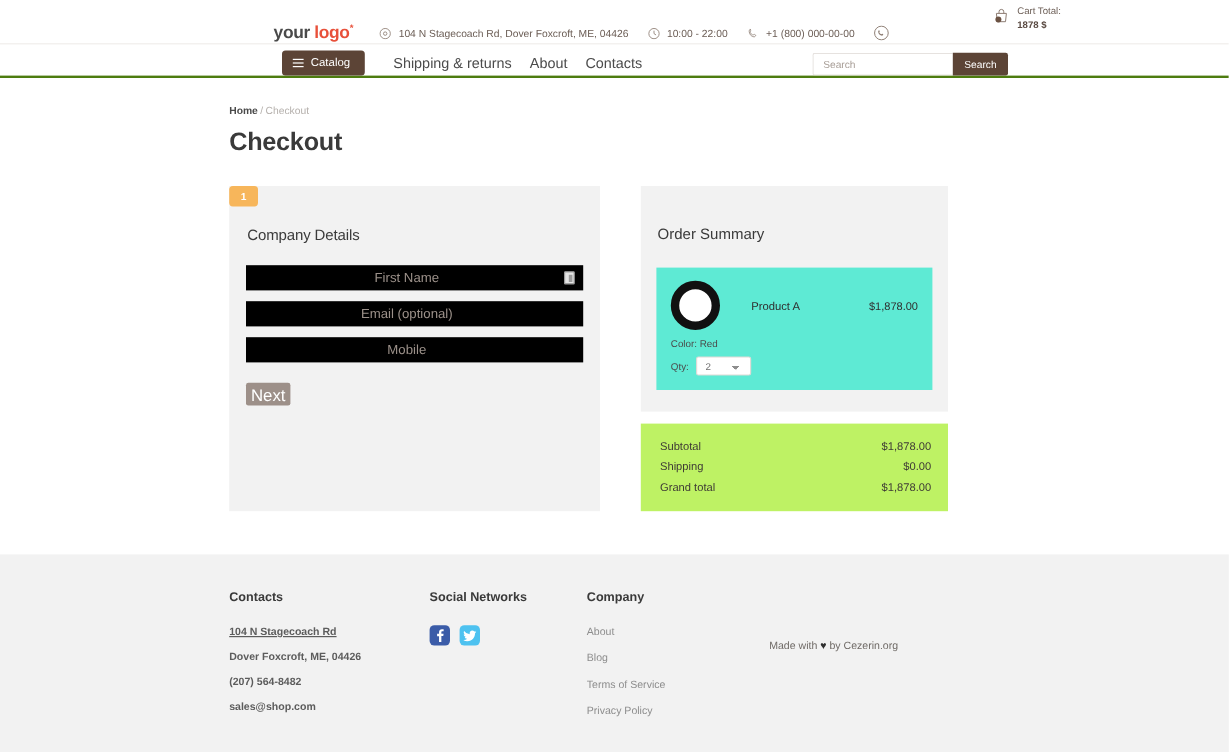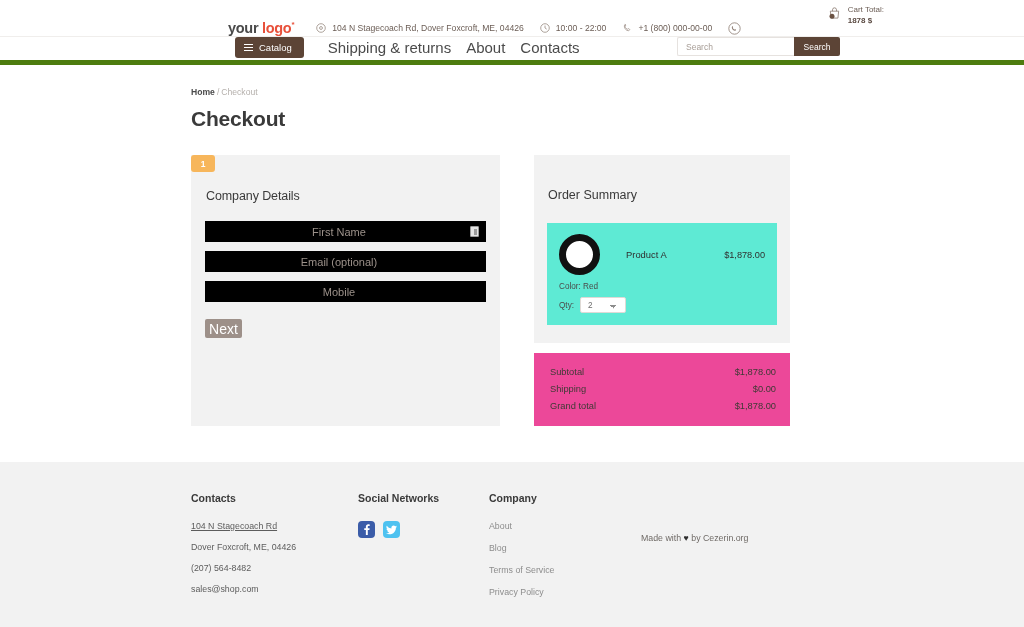--- a/index.html
+++ b/index.html
@@ -58,23 +58,23 @@
     align-items: center;
     gap: 6px;
   }
   .cart-txt { font-size: 8px; line-height: 1.35; color: #6b5d55; }
   .cart-txt .tot { font-weight: bold; color: #5a4a42; display:block; }
 
   
   .navbar {
     height: 29px;
     border-top: 1px solid #f0eeec;
-    border-bottom: 5px solid #4d7c0f;
-    display: flex;
-    align-items: flex-start;
+    border-bottom: 2px solid #4d7c0f;
+    display: flex;
+    align-items: flex-end;
     position: relative;
   }
   .nav-inner {
     width: 100%;
     display: flex;
     align-items: center;
     padding-left: 235px;
   }
   .catalog-btn {
     background: #5c4436;
@@ -86,21 +86,21 @@
     align-items: center;
     gap: 6px;
     cursor: pointer;
     border: none;
     font-family: "Liberation Sans", sans-serif;
   }
   .burger { display: inline-flex; flex-direction: column; gap: 2px; }
   .burger i { display:block; width: 9px; height: 1px; background: #fff; }
   .nav-links { display: flex; gap: 15px; margin-left: 24px; }
   .nav-links a {
-    font-size: 15px;
+    font-size: 12px;
     color: #4b4b4b;
     text-decoration: none;
     cursor: pointer;
   }
   .search-wrap {
     position: absolute;
     right: 184px;
     display: flex;
     align-items: center;
   }
@@ -290,21 +290,21 @@
     appearance: none;
     background-image:
       linear-gradient(45deg, transparent 50%, #8d8d8d 50%),
       linear-gradient(135deg, #8d8d8d 50%, transparent 50%);
     background-position: calc(100% - 12px) 6.5px, calc(100% - 8.5px) 6.5px;
     background-size: 3.5px 3.5px, 3.5px 3.5px;
     background-repeat: no-repeat;
   }
 
   .totals {
-    background: #ec4899;
+    background: #bef264;
     margin-top: 10px;
     padding: 10px 14px 12px 16px;
   }
   .total-row {
     display: flex;
     justify-content: space-between;
     font-size: 9.3px;
     color: #3e3a35;
     padding: 3.5px 0;
   }
@@ -328,20 +328,21 @@
     font-weight: bold;
     color: #3a3a3a;
     margin-bottom: 17px;
   }
   .f-line {
     font-size: 8.8px;
     color: #5c5c5c;
     margin-bottom: 11px;
     display: block;
     text-decoration: none;
+    font-weight: bold;
   }
   .f-line.link {
     color: #5c5c5c;
     text-decoration: underline;
     cursor: pointer;
   }
   .f-link {
     font-size: 8.8px;
     color: #8d8d8d;
     display: block;

